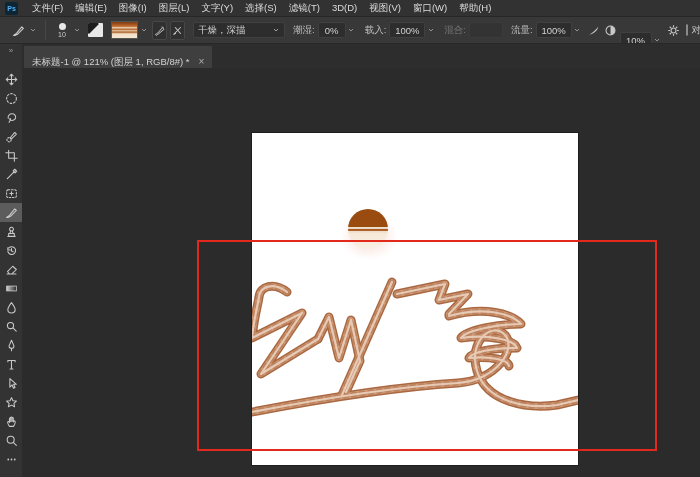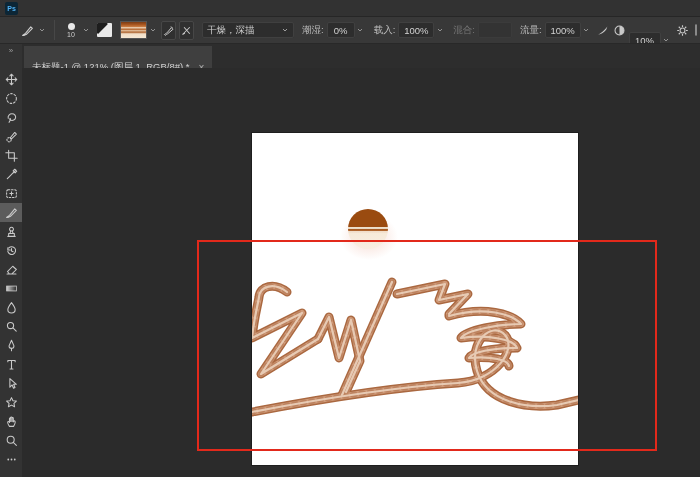--- a/index.html
+++ b/index.html
@@ -21,21 +21,21 @@
     background:#0c2636;color:#4fb1f5;font-size:7px;font-weight:bold;
     display:flex;align-items:center;justify-content:center;flex:0 0 auto;
   }
   .menu-item{
     color:#dcdcdc;font-size:9.5px;padding:0 6px;line-height:16px;white-space:nowrap;
   }
   
   .optionsbar{
     position:absolute;left:0;top:17px;width:700px;height:27px;
     background:#383838;border-bottom:1px solid #282828;box-sizing:border-box;
-    display:flex;align-items:center;padding-left:14px;overflow:hidden;
+    display:flex;align-items:center;padding-left:5px;overflow:hidden;
     color:#c9c9c9;font-size:9.5px;white-space:nowrap;
   }
   .ob-group{display:flex;align-items:center;flex:0 0 auto;}
   .ob-sep{width:1px;height:20px;background:#474747;margin:0 7px;flex:0 0 auto;}
   .well{
     background:#2d2d2d;border:1px solid #404040;border-radius:2px;height:16px;
     display:flex;align-items:center;justify-content:center;color:#d2d2d2;
     box-sizing:border-box;font-size:9.5px;
   }
   .chev{width:11px;height:16px;display:flex;align-items:center;justify-content:center;flex:0 0 auto;}
@@ -70,21 +70,21 @@
     width:22px;height:19px;display:flex;align-items:center;justify-content:center;flex:0 0 auto;
   }
   .tool svg{width:13px;height:13px;}
   .tool.selected{background:#5c5c5c;}
   
   .tabstrip{
     position:absolute;left:22px;top:44px;width:678px;height:24px;background:#2d2d2d;
   }
   .doc-tab{
     position:absolute;left:2px;top:2px;height:22px;background:#3f3f3f;
-    display:flex;align-items:center;padding:10px 8px;color:#d2d2d2;font-size:9.5px;white-space:nowrap;
+    display:flex;padding:10px 8px;color:#d2d2d2;font-size:9.5px;white-space:nowrap;
   }
   .tab-close{margin-left:9px;color:#b0b0b0;font-size:10px;}
   
   .pasteboard{position:absolute;left:22px;top:68px;width:678px;height:409px;background:#2b2b2b;}
   .canvas{
     position:absolute;left:252px;top:133px;width:326px;height:332px;background:#ffffff;
     box-shadow:0 0 0 1px #1e1e1e;
   }
   .paint-svg{position:absolute;left:252px;top:133px;width:326px;height:332px;z-index:2;}
   .brush-glow{
@@ -103,20 +103,33 @@
   .red-rect{
     position:absolute;left:197px;top:240px;width:460px;height:211px;
     border:2px solid #e2291b;box-sizing:border-box;z-index:6;
   }
 </style>
 </head>
 <body>
 
 <div class="menubar">
   <div class="app-logo">Ps</div>
+  <div id="menu-items" style="display:flex;">
+      <span class="menu-item">文件(F)</span>
+      <span class="menu-item">编辑(E)</span>
+      <span class="menu-item">图像(I)</span>
+      <span class="menu-item">图层(L)</span>
+      <span class="menu-item">文字(Y)</span>
+      <span class="menu-item">选择(S)</span>
+      <span class="menu-item">滤镜(T)</span>
+      <span class="menu-item">3D(D)</span>
+      <span class="menu-item">视图(V)</span>
+      <span class="menu-item">窗口(W)</span>
+      <span class="menu-item">帮助(H)</span>
+    </div>
 </div>
 
 <div class="optionsbar">
 
   <div class="ob-group">
     <span class="ob-icon">
       <svg viewBox="0 0 16 16">
           <path d="M2 14 C4 12 4.5 12.5 5.5 11.5 L12 3.5 L14 5.5 L7 12.5 C6 13.5 5 13 4 14 Z" fill="none" stroke="#cfcfcf" stroke-width="1.3" stroke-linejoin="round"></path>
         </svg>
     </span>

